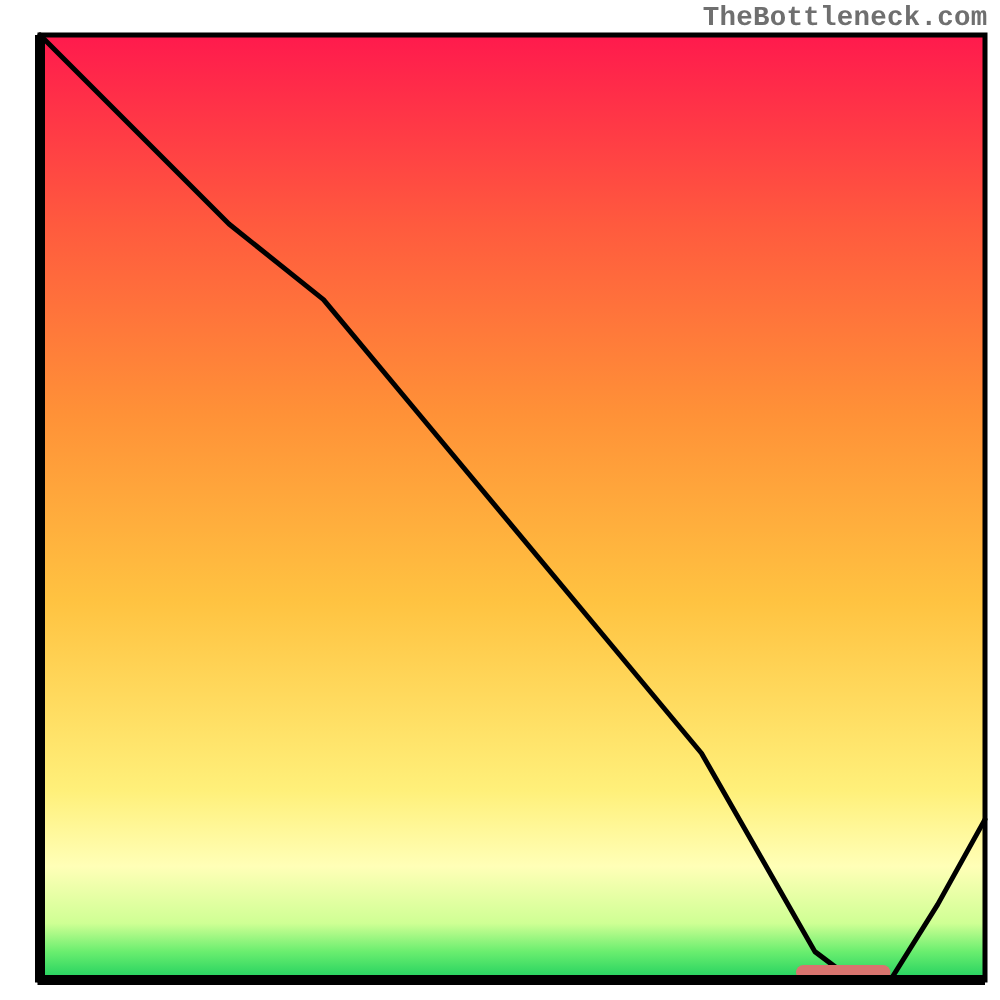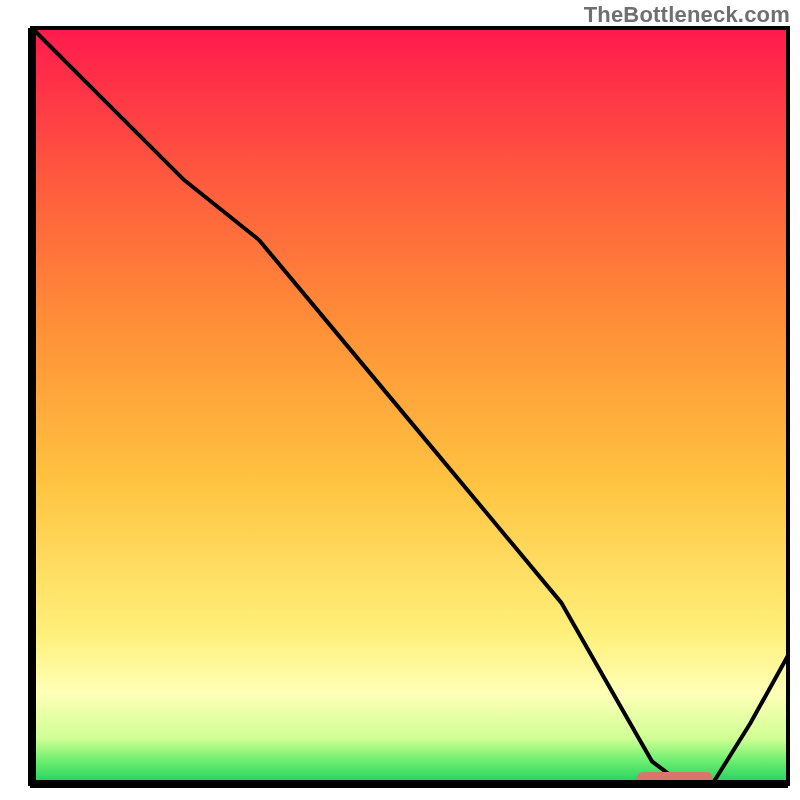--- a/index.html
+++ b/index.html
@@ -8,20 +8,21 @@
     width: 800px;
     height: 800px;
     background: #ffffff;
     font-family: Arial, Helvetica, sans-serif;
     overflow: hidden;
   }
   .wrap {
     position: relative;
     width: 800px;
     height: 776px;
+    font-family: Liberation Mono, monospace;
   }
   .watermark {
     position: absolute;
     top: 2px;
     right: 10px;
     font-size: 22px;
     font-weight: 600;
     color: #6f6f6f;
     letter-spacing: 0.2px;
     z-index: 3;

